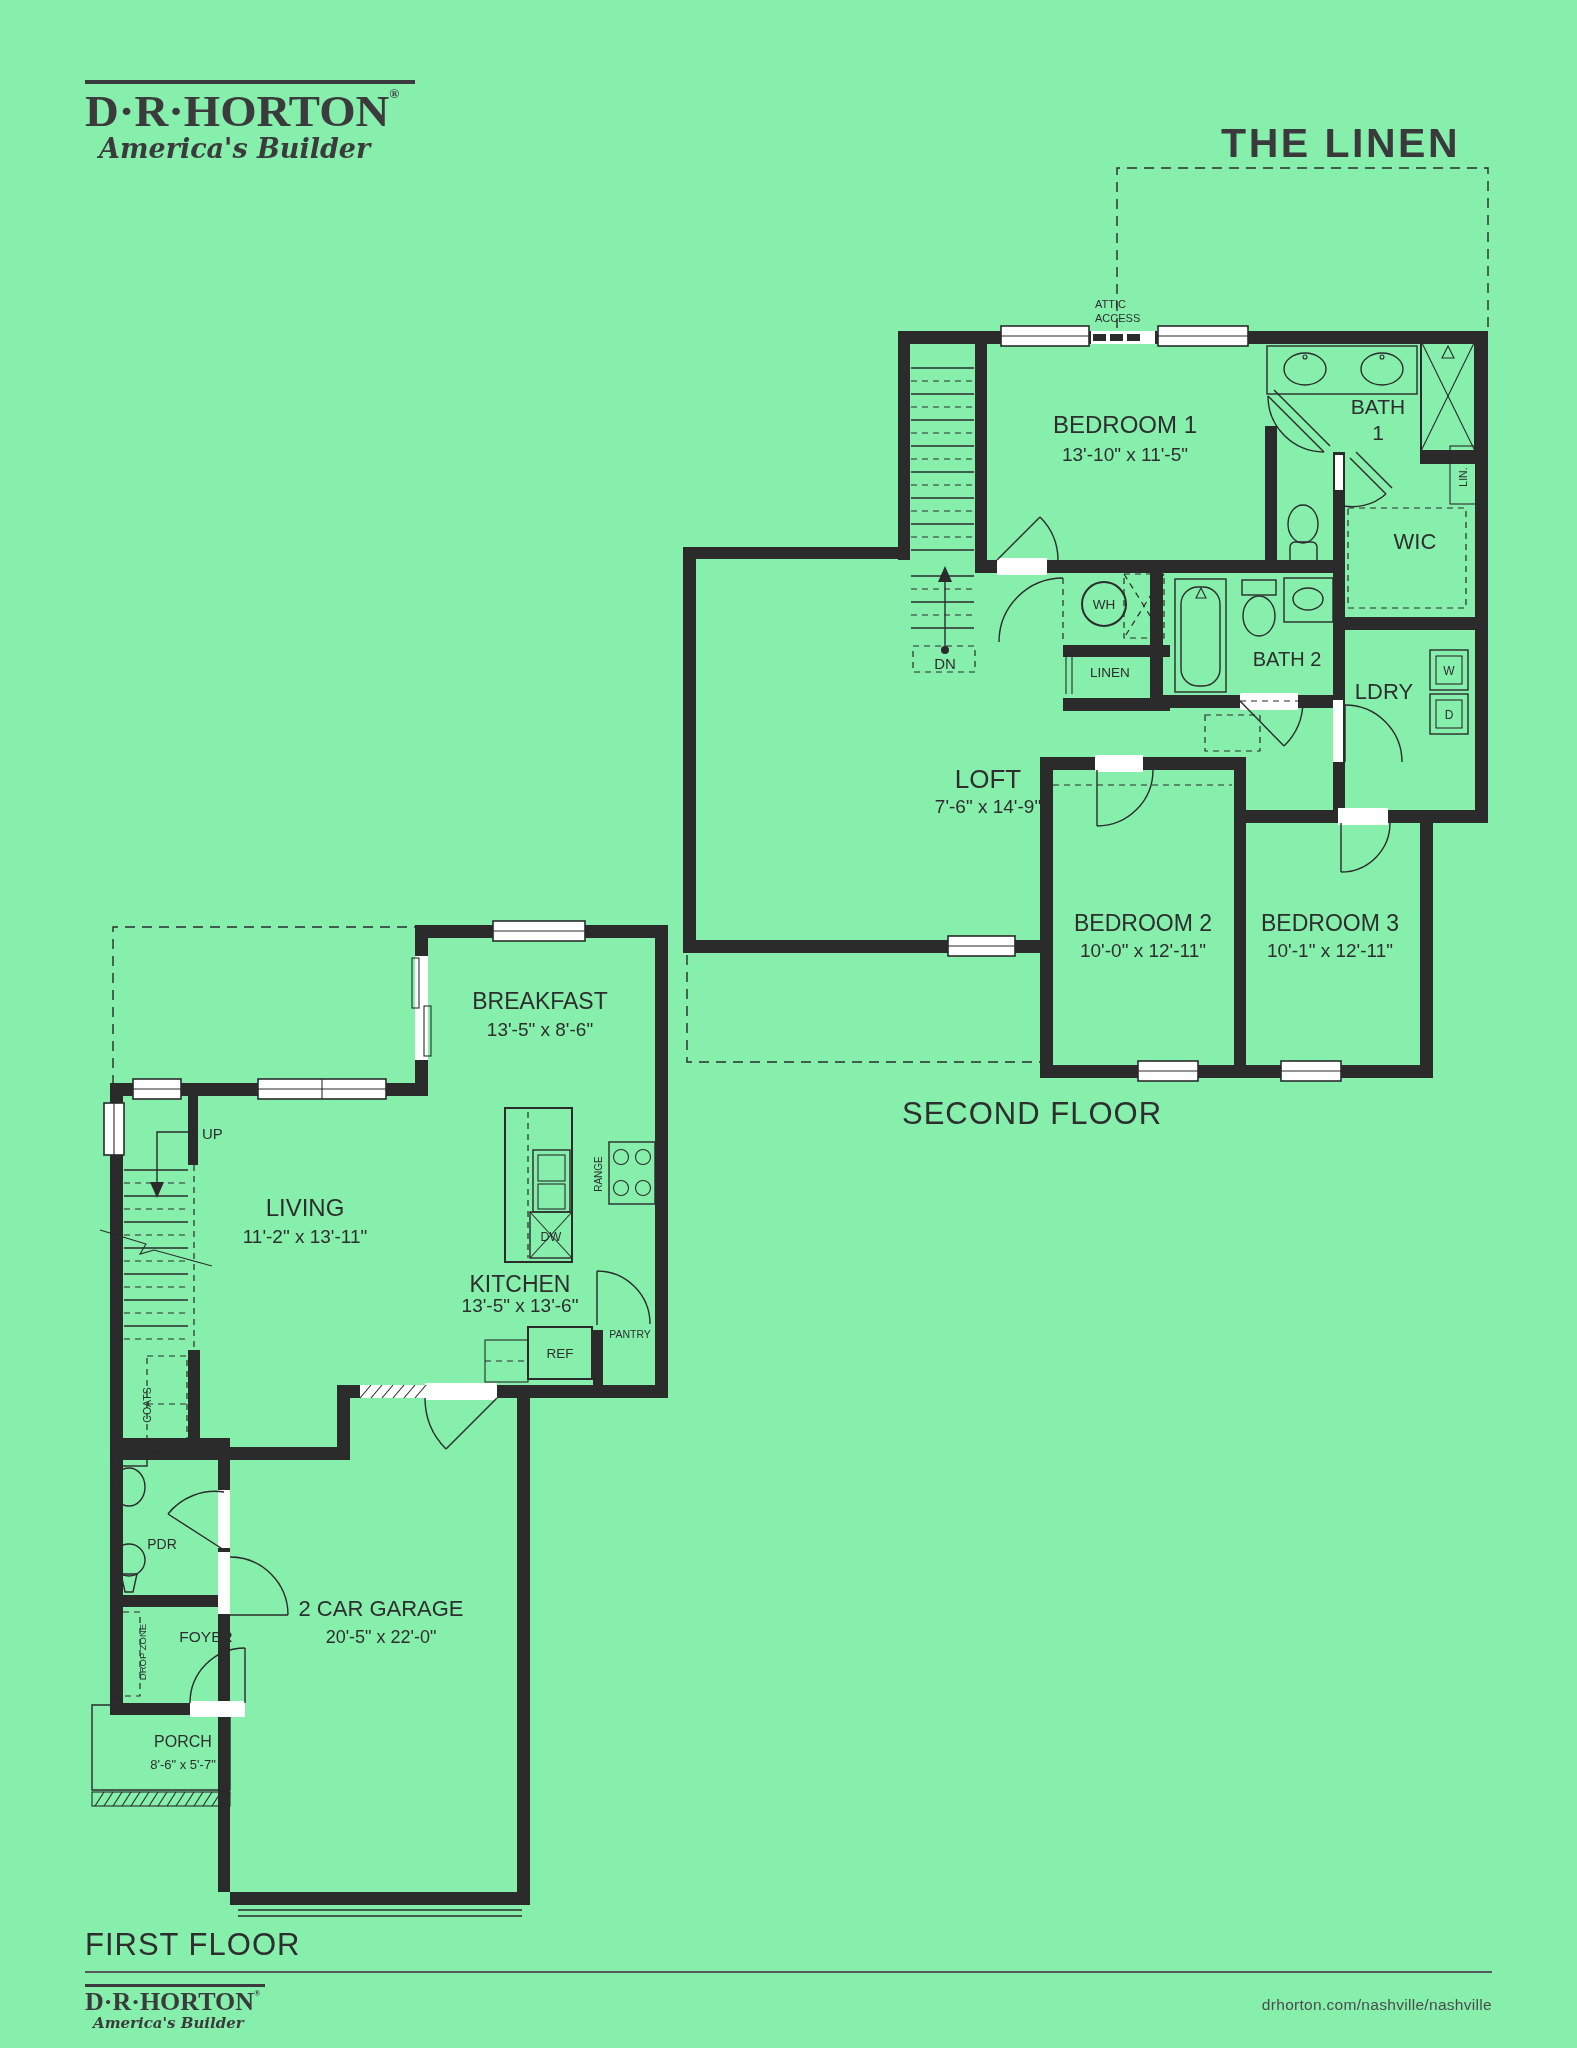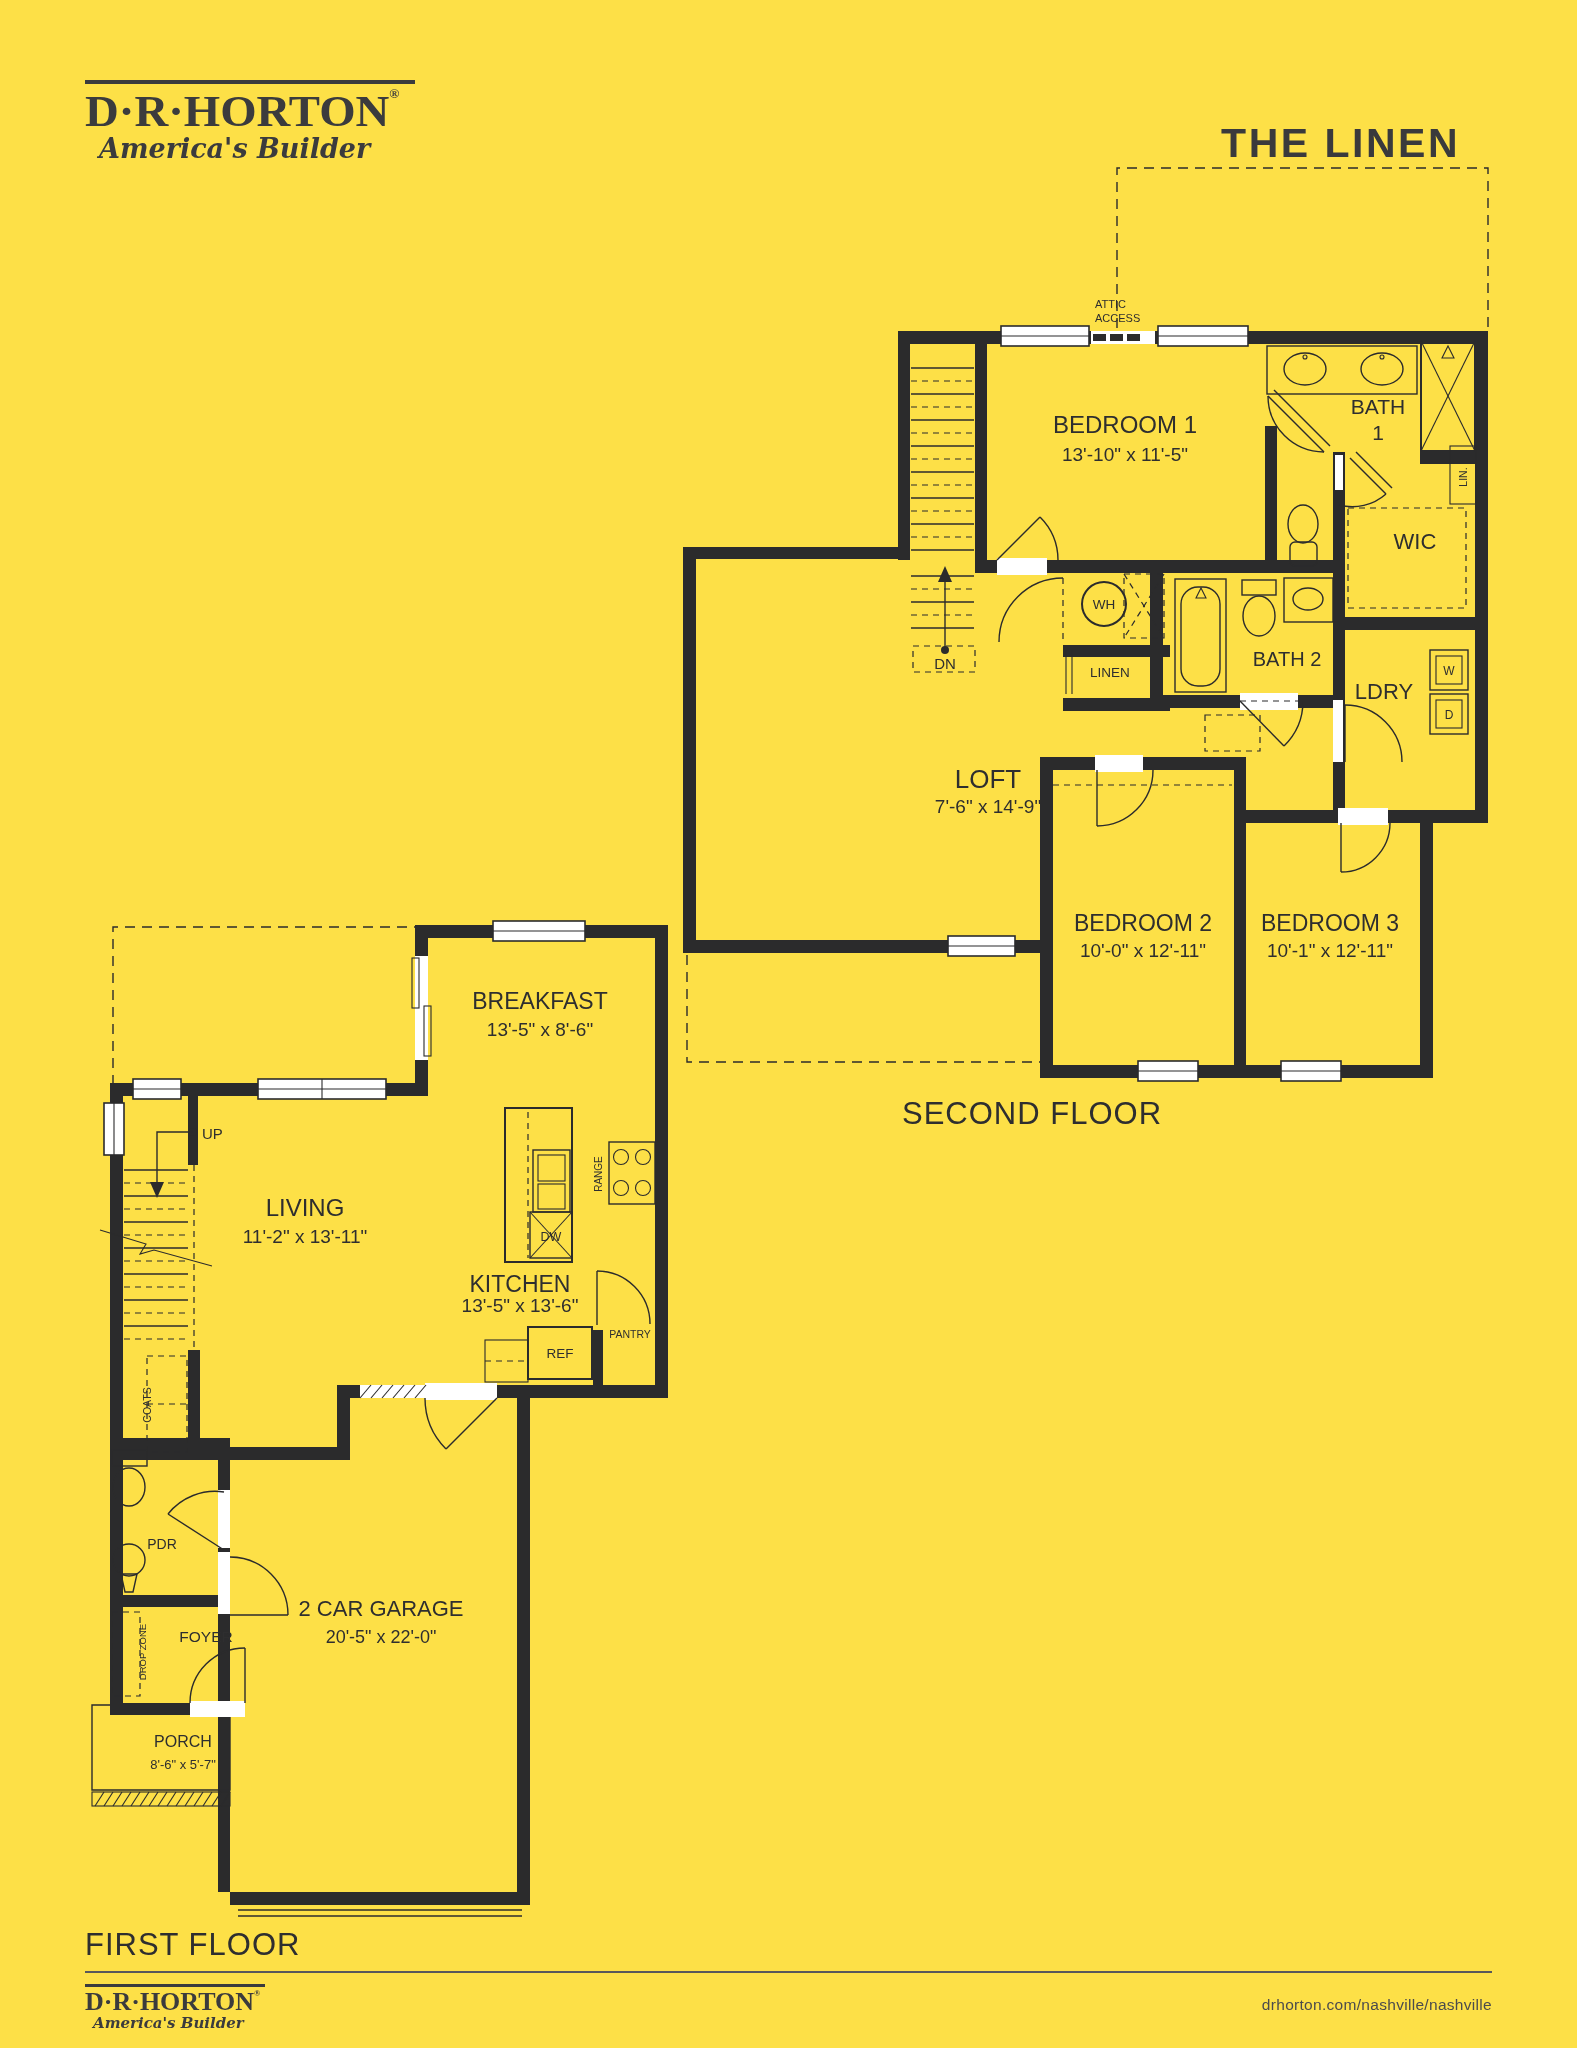--- a/index.html
+++ b/index.html
@@ -1,16 +1,16 @@
 <!DOCTYPE html>
 <html><head>
 <meta charset="utf-8">
 <style>
   html,body{margin:0;padding:0;background:#fff;}
-  #page{position:relative;width:1577px;height:2048px;background:#fde047;overflow:hidden;
+  #page{position:relative;width:1577px;height:2048px;background:#86efac;overflow:hidden;
         font-family:"Liberation Sans",sans-serif;color:#2d2d2e;}
   .abs{position:absolute;}
   
   .logo{left:85px;top:80px;width:330px;}
   .logo .rule{height:4px;background:#3b3b3d;margin-bottom:3px;}
   .logo .name{font-family:"Liberation Serif",serif;font-weight:bold;font-size:45px;line-height:1.05;
               color:#3b3b3d;letter-spacing:0px;white-space:nowrap;transform:scaleX(1.04);transform-origin:left;}
   .logo .name .reg{font-size:13px;vertical-align:28px;}
   .logo .tag{font-family:"DejaVu Serif",serif;font-style:italic;font-weight:bold;font-size:27px;
              color:#3b3b3d;margin:-2px 0 0 14px;}

